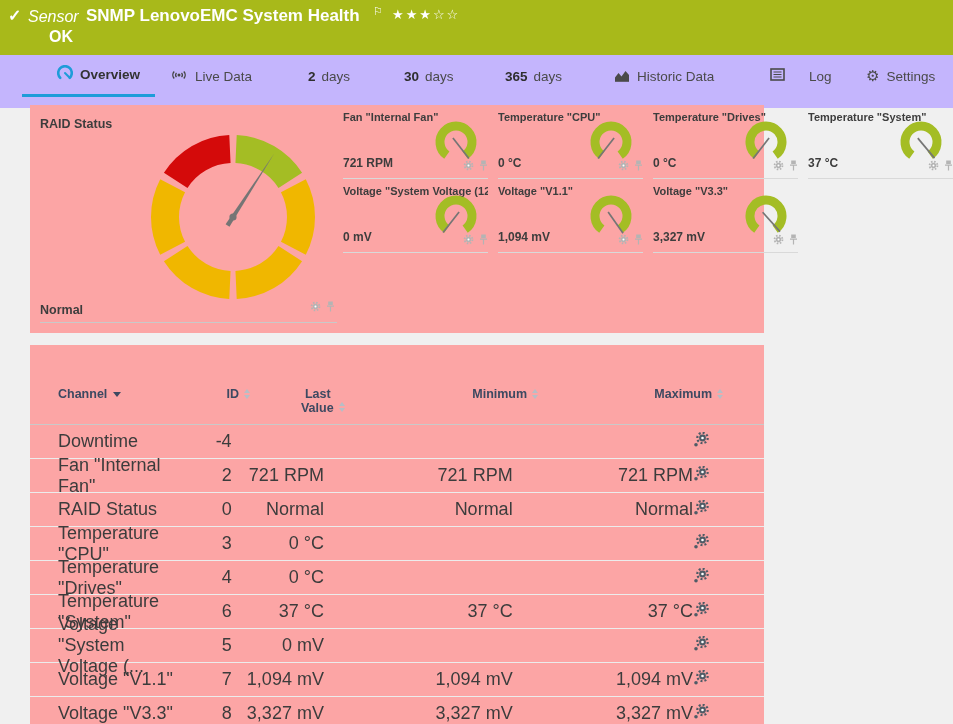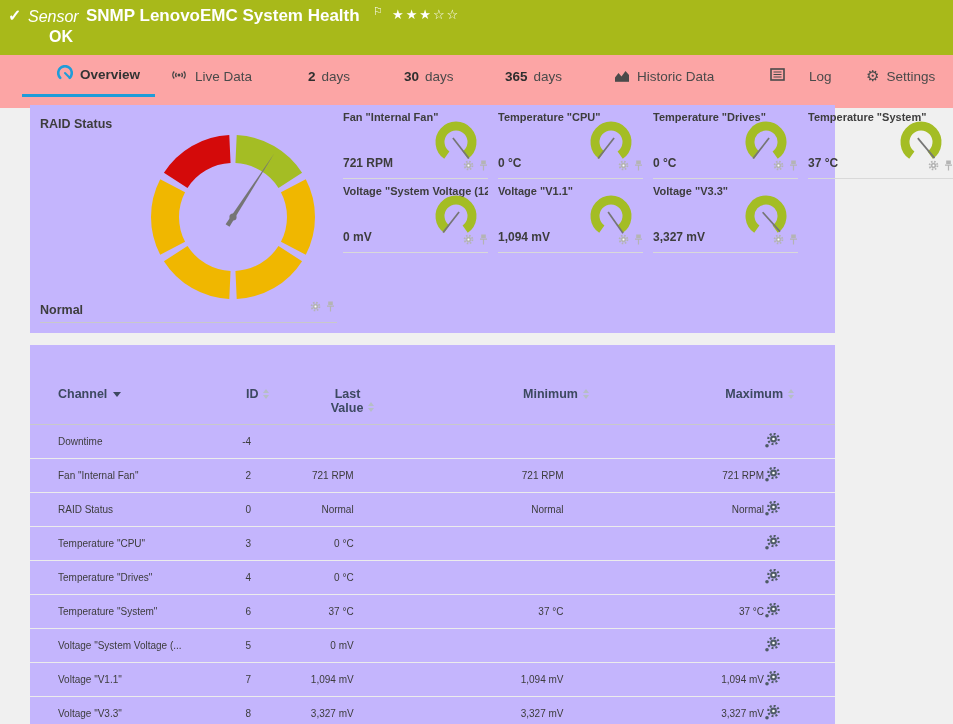--- a/index.html
+++ b/index.html
@@ -7,28 +7,28 @@
         font-family:"Liberation Sans",sans-serif;}
   
   .topbar{position:relative;height:55px;background:#a8b91a;color:#fff;}
   .check{position:absolute;left:8px;top:6px;font-size:16px;font-weight:bold;}
   .sensor-word{position:absolute;left:28px;top:8px;font-style:italic;font-size:16px;}
   .sensor-title{position:absolute;left:86px;top:6px;font-size:17px;font-weight:bold;}
   .flag{position:absolute;left:373px;top:5px;font-size:11px;}
   .stars{position:absolute;left:392px;top:7px;font-size:13px;letter-spacing:2px;cursor:pointer;}
   .okbadge{position:absolute;left:49px;top:28px;font-size:16px;font-weight:bold;}
   
-  .tabbar{position:relative;height:53px;background:#fca5a5;}
+  .tabbar{position:relative;height:53px;background:#c4b5fd;}
   .tab{position:absolute;top:0;height:42px;display:flex;align-items:center;gap:7px;
        font-size:13.5px;color:#4a4a4a;cursor:pointer;white-space:nowrap;}
   .tab b{color:#2e2e2e;margin-right:-1px;}
   .tab.active{border-bottom:3px solid #1e9cd9;font-weight:bold;color:#333;padding-left:35px;box-sizing:border-box;}
   .gearglyph{font-size:15px;color:#4a4a4a;font-style:normal;}
   
-  .card{position:absolute;left:30px;width:805px;background:#c4b5fd;}
+  .card{position:absolute;left:30px;width:734px;background:#fca5a5;}
   #gauges-card{top:105px;height:228px;}
   #table-card{top:345px;height:379px;overflow:hidden;}
   
   .raid-panel{position:absolute;left:10px;top:0;width:297px;height:217px;border-bottom:1px solid #c9c9c9;}
   .raid-title{position:absolute;left:0;top:12px;font-size:12.5px;font-weight:bold;color:#3d3d3d;}
   .raid-value{position:absolute;left:0;bottom:5px;font-size:12.5px;font-weight:bold;color:#3d3d3d;}
   #raid-svg{position:absolute;left:107px;top:26px;}
   .picons{position:absolute;display:flex;gap:5px;align-items:center;}
   .raid-panel .picons{right:2px;bottom:6px;}
   
@@ -36,21 +36,21 @@
   .panel{position:absolute;width:145px;height:68px;border-bottom:1px solid #d9d9d9;}
   .ptitle{position:absolute;left:0;top:1px;width:100%;font-size:11px;font-weight:bold;color:#3d3d3d;
           white-space:nowrap;overflow:hidden;}
   .pvalue{position:absolute;left:0;bottom:8px;font-size:12px;font-weight:bold;color:#3d3d3d;}
   .panel svg.g{position:absolute;right:8px;top:8px;}
   .panel .picons{right:0;bottom:3px;}
   
   .thead{display:flex;align-items:flex-start;padding-top:42px;padding-bottom:9px;
          border-bottom:1px solid #c9c9c9;color:#3d4961;font-size:12.5px;font-weight:bold;}
   .trow{display:flex;align-items:center;height:33px;border-bottom:1px solid #ececec;
-        font-size:10px;color:#3c3c3c;}
+        font-size:18px;color:#3c3c3c;}
   .cell{display:flex;align-items:center;box-sizing:border-box;}
   .right{justify-content:flex-end;text-align:right;}
   .c1{width:178px;padding-left:28px;}
   .c2{width:57px;}
   .c3{width:110px;}
   .c4{width:225px;}
   .c5{width:215px;}
   .c6{flex:1;justify-content:flex-end;padding-right:55px;}
   .sort{display:inline-block;margin-left:5px;margin-right:-14px;}
   .sort i{display:block;width:0;height:0;border-left:3.5px solid transparent;border-right:3.5px solid transparent;}

